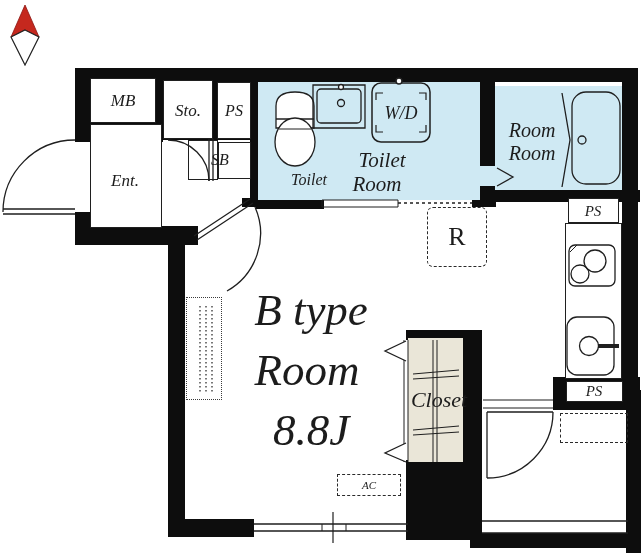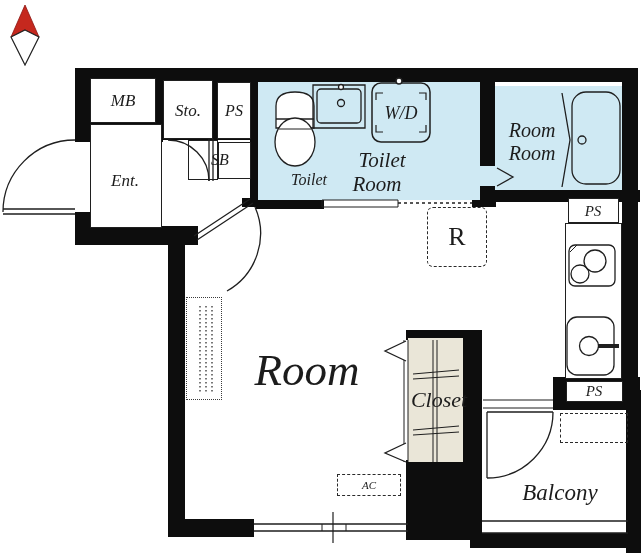--- a/index.html
+++ b/index.html
@@ -166,19 +166,20 @@
   <div class="lbl" style="left:220px;top:160px;font-size:16px;">SB</div>
   <div class="lbl" style="left:125px;top:180px;font-size:17px;">Ent.</div>
   <div class="lbl" style="left:297px;top:180px;font-size:16px;margin-left:12px;">Toilet</div>
   <div class="lbl" style="left:382px;top:160px;font-size:21px;">Toilet</div>
   <div class="lbl" style="left:377px;top:184px;font-size:21px;">Room</div>
   <div class="lbl" style="left:401px;top:113px;font-size:18px;">W/D</div>
   <div class="lbl" style="left:532px;top:130px;font-size:20px;">Room</div>
   <div class="lbl" style="left:532px;top:153px;font-size:20px;">Room</div>
   <div class="lbl" style="left:593px;top:211px;font-size:15px;">PS</div>
   <div class="lbl" style="left:457px;top:237px;font-size:26px;font-style:normal;">R</div>
+  <div class="lbl" style="left:311px;top:310px;font-size:45px;">B type</div>
   <div class="lbl" style="left:307px;top:370px;font-size:45px;">Room</div>
+  <div class="lbl" style="left:311px;top:430px;font-size:45px;">8.8J</div>
   <div class="lbl" style="left:439px;top:400px;font-size:22px;">Closet</div>
   <div class="lbl" style="left:369px;top:485px;font-size:11px;">AC</div>
   <div class="lbl" style="left:594px;top:391px;font-size:15px;">PS</div>
-  <div class="lbl" style="left:560px;top:492px;font-size:23px;">Balcony</div>
 
 </div>
 
 </body></html>

